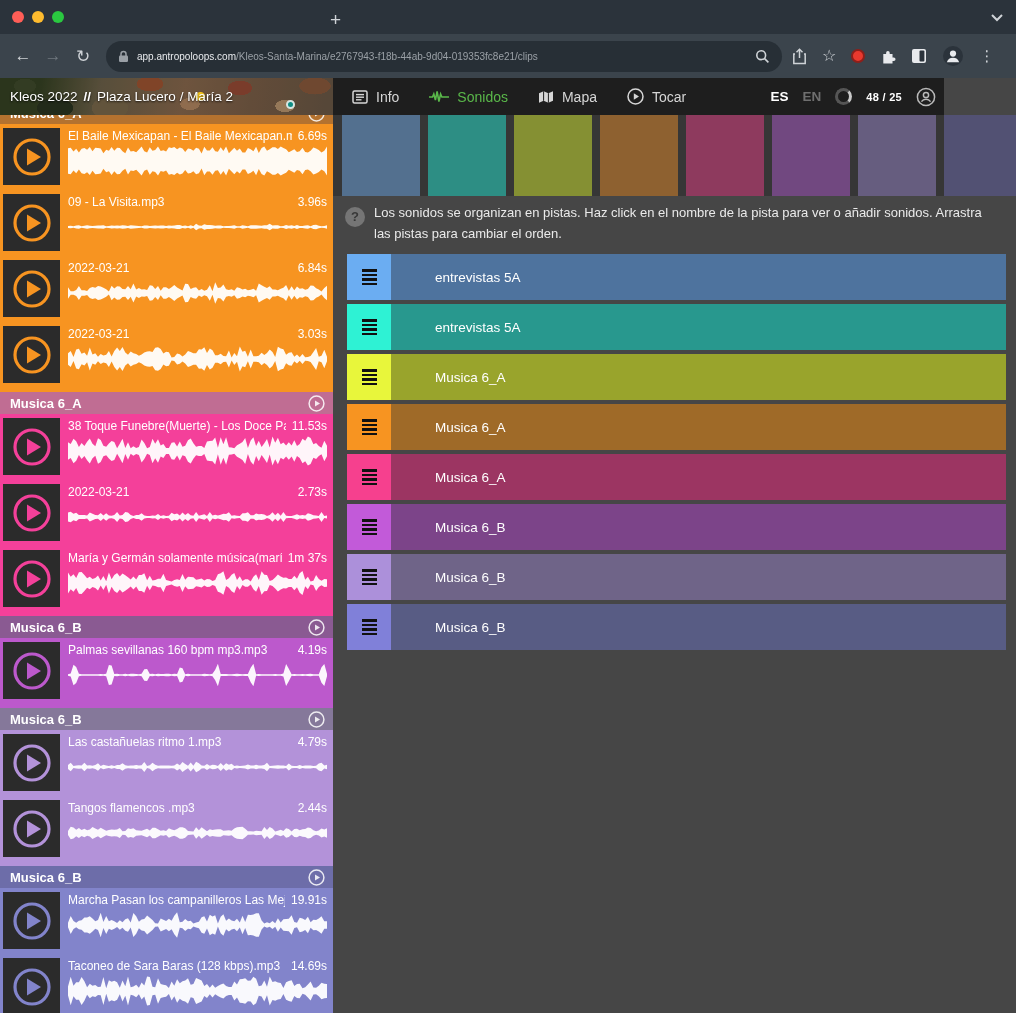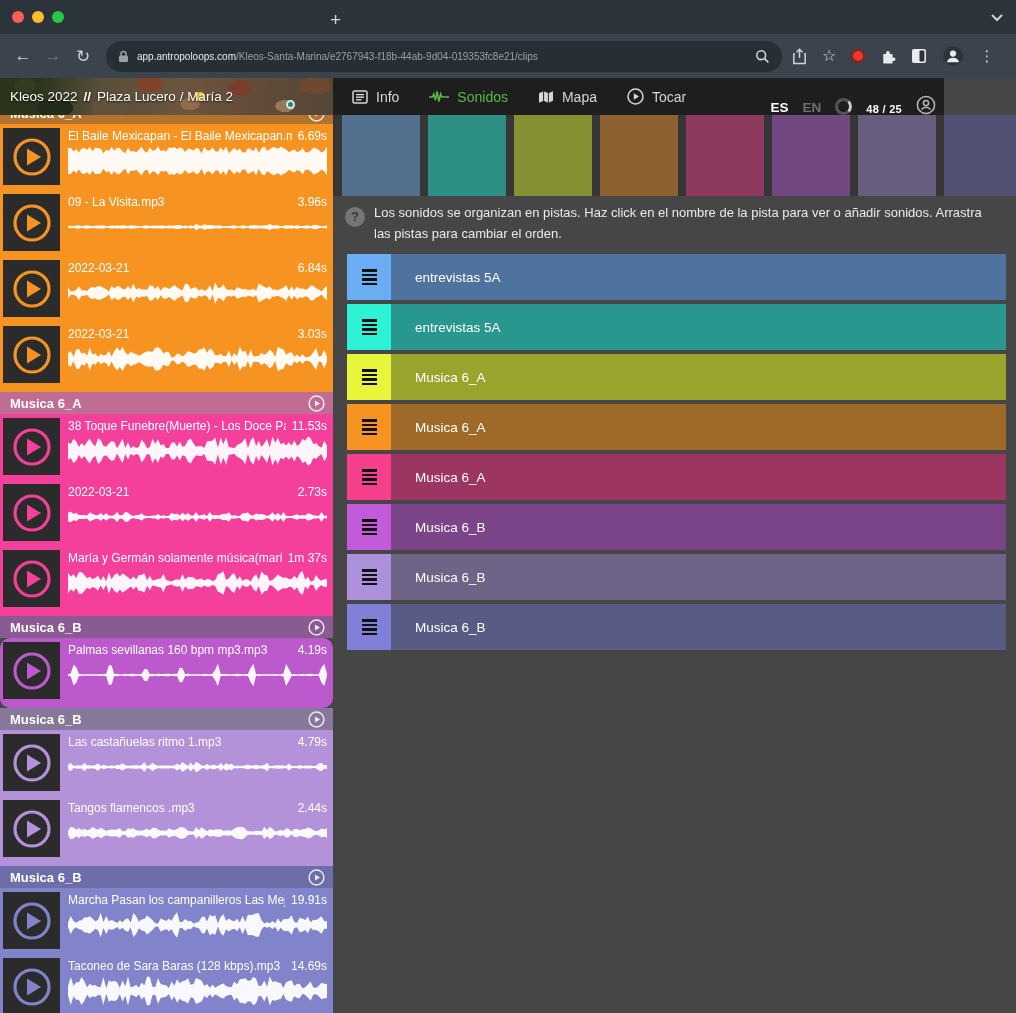--- a/index.html
+++ b/index.html
@@ -54,21 +54,21 @@
   .pin { position:absolute; left:196px; top:14px; width:9px; height:9px; border-radius:50% 50% 50% 0;
          background:#f5c518; transform:rotate(45deg); z-index:2; }
   .dot-teal { position:absolute; left:286px; top:22px; width:9px; height:9px; border-radius:50%;
               background:#0e8d83; border:2px solid #d7e6e2; z-index:2; }
   .breadcrumb { position:relative; z-index:3; color:#fff; font-size:13.5px; padding-left:10px;
                 text-shadow:0 1px 2px rgba(0,0,0,.8); white-space:nowrap; }
   .breadcrumb .sep { margin:0 6px; font-weight:bold; }
   .appnav { position:absolute; left:352px; top:0; height:37px; display:flex; gap:30px; }
   .nav-item { display:flex; align-items:center; gap:8px; color:#d6d6d6; font-size:14px; }
   .nav-item.active { color:#5ab84a; }
-  .hdr-right { position:absolute; right:8px; top:0; height:37px; display:flex; align-items:flex-end; gap:14px; }
+  .hdr-right { position:absolute; right:8px; top:0; height:37px; display:flex; align-items:center; gap:14px; }
   .lang { font-size:13.5px; font-weight:bold; }
   .lang.es { color:#fff; }
   .lang.en { color:#6f6f6f; }
   .spinner { width:17px; height:17px; border-radius:50%; border:3px solid #555;
              border-right-color:#c9c9c9; }
   .counter { color:#fff; font-size:11px; font-weight:bold; letter-spacing:.3px; }
 
   
   .content { position:absolute; left:0; top:115px; width:1016px; height:898px; background:#464646; }
   .topstrip { position:absolute; left:0; top:0; width:1016px; height:81px; background:#363636; }
@@ -93,21 +93,21 @@
   .swatch { width:78px; height:81px; }
   .hint { position:absolute; left:12px; top:88px; display:flex; gap:9px; width:660px; }
   .q-icon { flex:0 0 auto; width:20px; height:20px; border-radius:50%; background:#757575; color:#383838;
             font-size:13px; font-weight:bold; text-align:center; line-height:20px; margin-top:4px; }
   .hint-text { color:#eaeaea; font-size:13px; line-height:1.6; max-width:625px; }
   .track-rows { position:absolute; left:14px; top:139px; width:659px; }
   .track-row { display:flex; height:46px; margin-bottom:4px; }
   .track-handle { width:44px; flex:0 0 auto; display:flex; align-items:center; justify-content:center; }
   .hbars span { display:block; width:15px; height:2.5px; background:#111; margin:2px 0; }
   .track-body { flex:1; display:flex; align-items:center; }
-  .track-label { color:#fff; font-size:13.5px; margin-left:24px; }
+  .track-label { color:#fff; font-size:13.5px; margin-left:44px; }
 
   svg { display:block; }
 </style>
 </head>
 <body>
 
 <div id="screen">
 
   <div class="tabstrip">
     <div class="tl red"></div>
@@ -479,21 +479,21 @@
             </div>
           </div>
         </div>
         <div class="sec-header" style="background: rgb(138, 90, 146);">
           <span class="sec-name">Musica 6_B</span>
           <svg width="17" height="17" viewBox="0 0 17 17">
             <circle cx="8.5" cy="8.5" r="7.4" fill="none" stroke="rgba(255,255,255,0.85)" stroke-width="1.5"></circle>
             <polygon points="7,5.4 12,8.5 7,11.6" fill="rgba(255,255,255,0.85)"></polygon>
           </svg>
         </div>
-        <div style="background: rgb(188, 89, 204); padding-bottom: 4px; border-radius: 10px;">
+        <div style="background: rgb(188, 89, 204); padding-bottom: 4px;">
           <div class="clip">
             <div class="clip-art">
               <svg width="40" height="40" viewBox="0 0 40 40">
                 <circle cx="20" cy="20" r="17" fill="none" stroke="#bc59cc" stroke-width="3.2"></circle>
                 <polygon points="15,11.5 29,20 15,28.5" fill="#bc59cc"></polygon>
               </svg>
             </div>
             <div class="clip-main">
               <div class="clip-title-row">
                 <span class="clip-title">Palmas sevillanas 160 bpm mp3.mp3</span>

